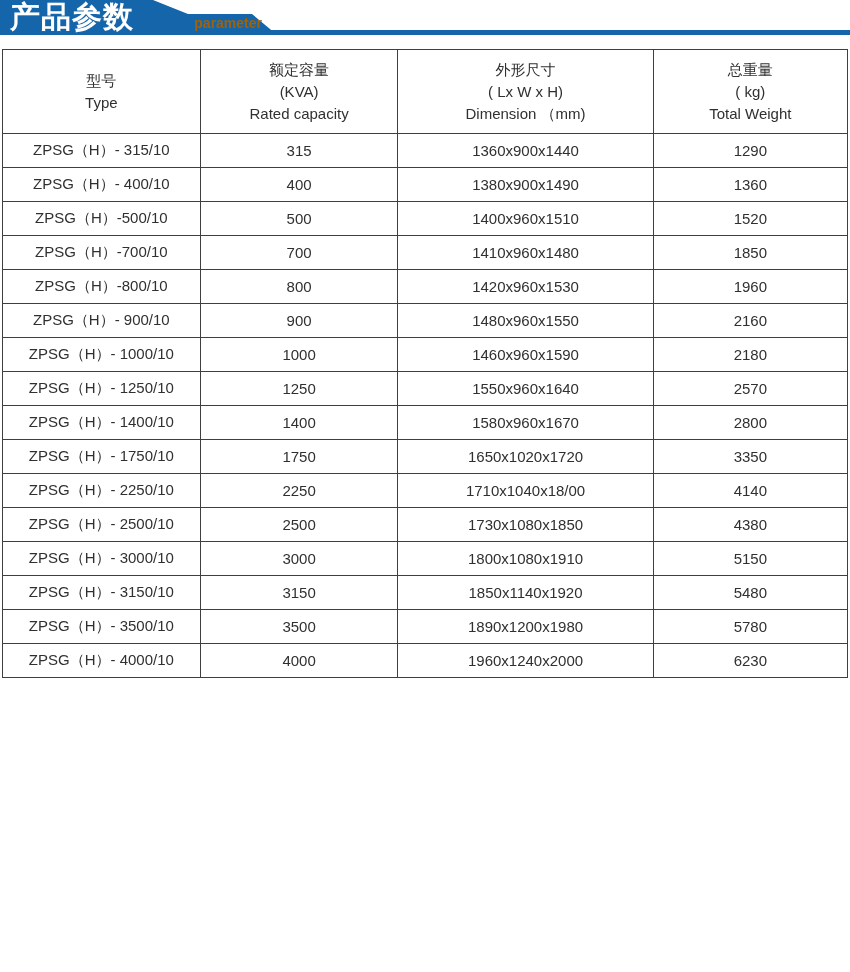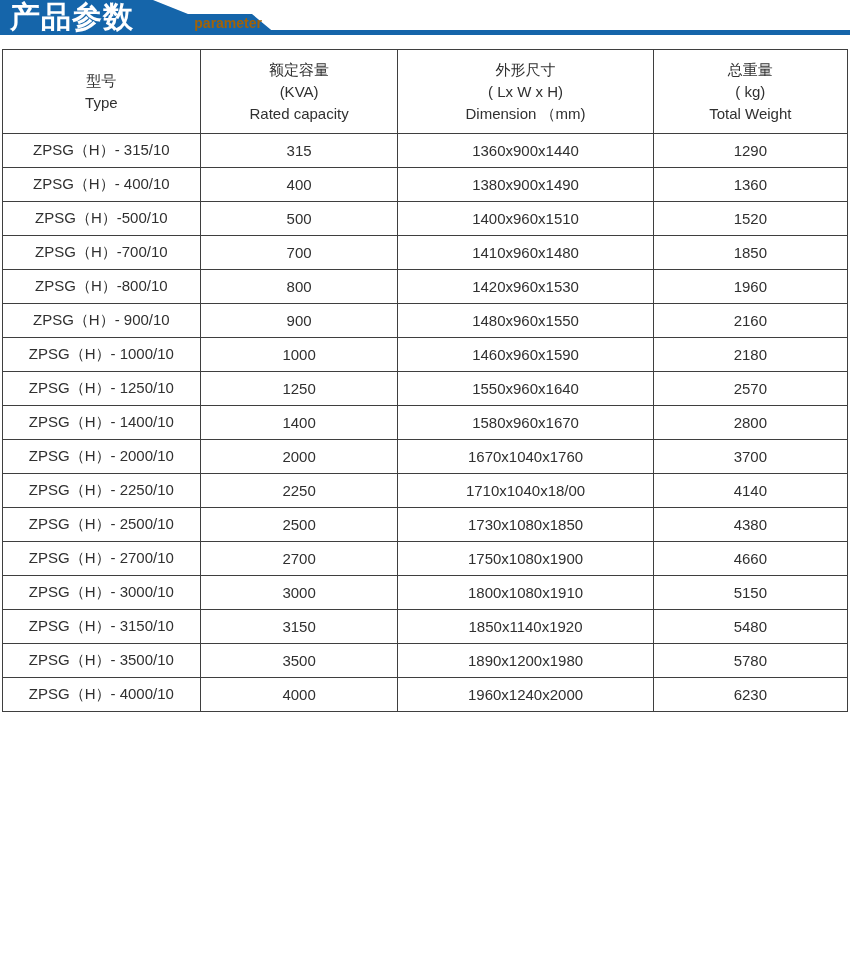--- a/index.html
+++ b/index.html
@@ -182,44 +182,38 @@
           <td>1550x960x1640</td>
           <td>2570</td>
         </tr>
         <tr>
           <td>ZPSG（H）- 1400/10</td>
           <td>1400</td>
           <td>1580x960x1670</td>
           <td>2800</td>
         </tr>
         <tr>
-          <td>ZPSG（H）- 2000/10</td>
-          <td>2000</td>
-          <td>1670x1040x1760</td>
-          <td>3700</td>
+          <td>ZPSG（H）- 1750/10</td>
+          <td>1750</td>
+          <td>1650x1020x1720</td>
+          <td>3350</td>
         </tr>
         <tr>
           <td>ZPSG（H）- 2250/10</td>
           <td>2250</td>
           <td>1710x1040x18/00</td>
           <td>4140</td>
         </tr>
         <tr>
           <td>ZPSG（H）- 2500/10</td>
           <td>2500</td>
           <td>1730x1080x1850</td>
           <td>4380</td>
         </tr>
         <tr>
-          <td>ZPSG（H）- 2700/10</td>
-          <td>2700</td>
-          <td>1750x1080x1900</td>
-          <td>4660</td>
-        </tr>
-        <tr>
           <td>ZPSG（H）- 3000/10</td>
           <td>3000</td>
           <td>1800x1080x1910</td>
           <td>5150</td>
         </tr>
         <tr>
           <td>ZPSG（H）- 3150/10</td>
           <td>3150</td>
           <td>1850x1140x1920</td>
           <td>5480</td>

